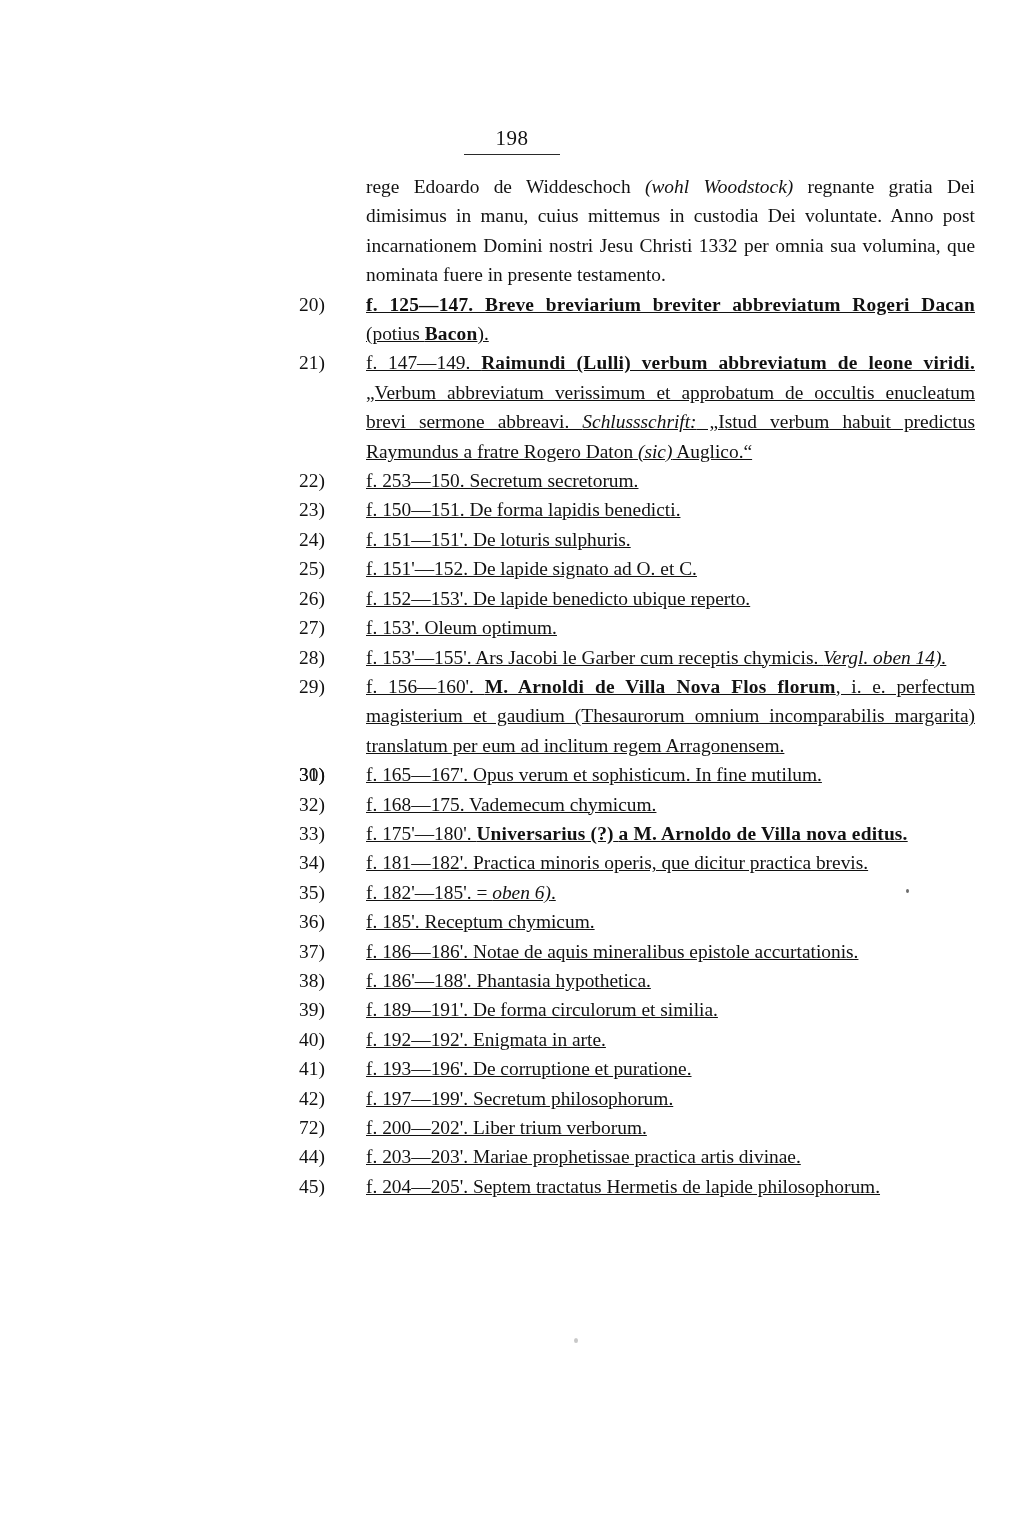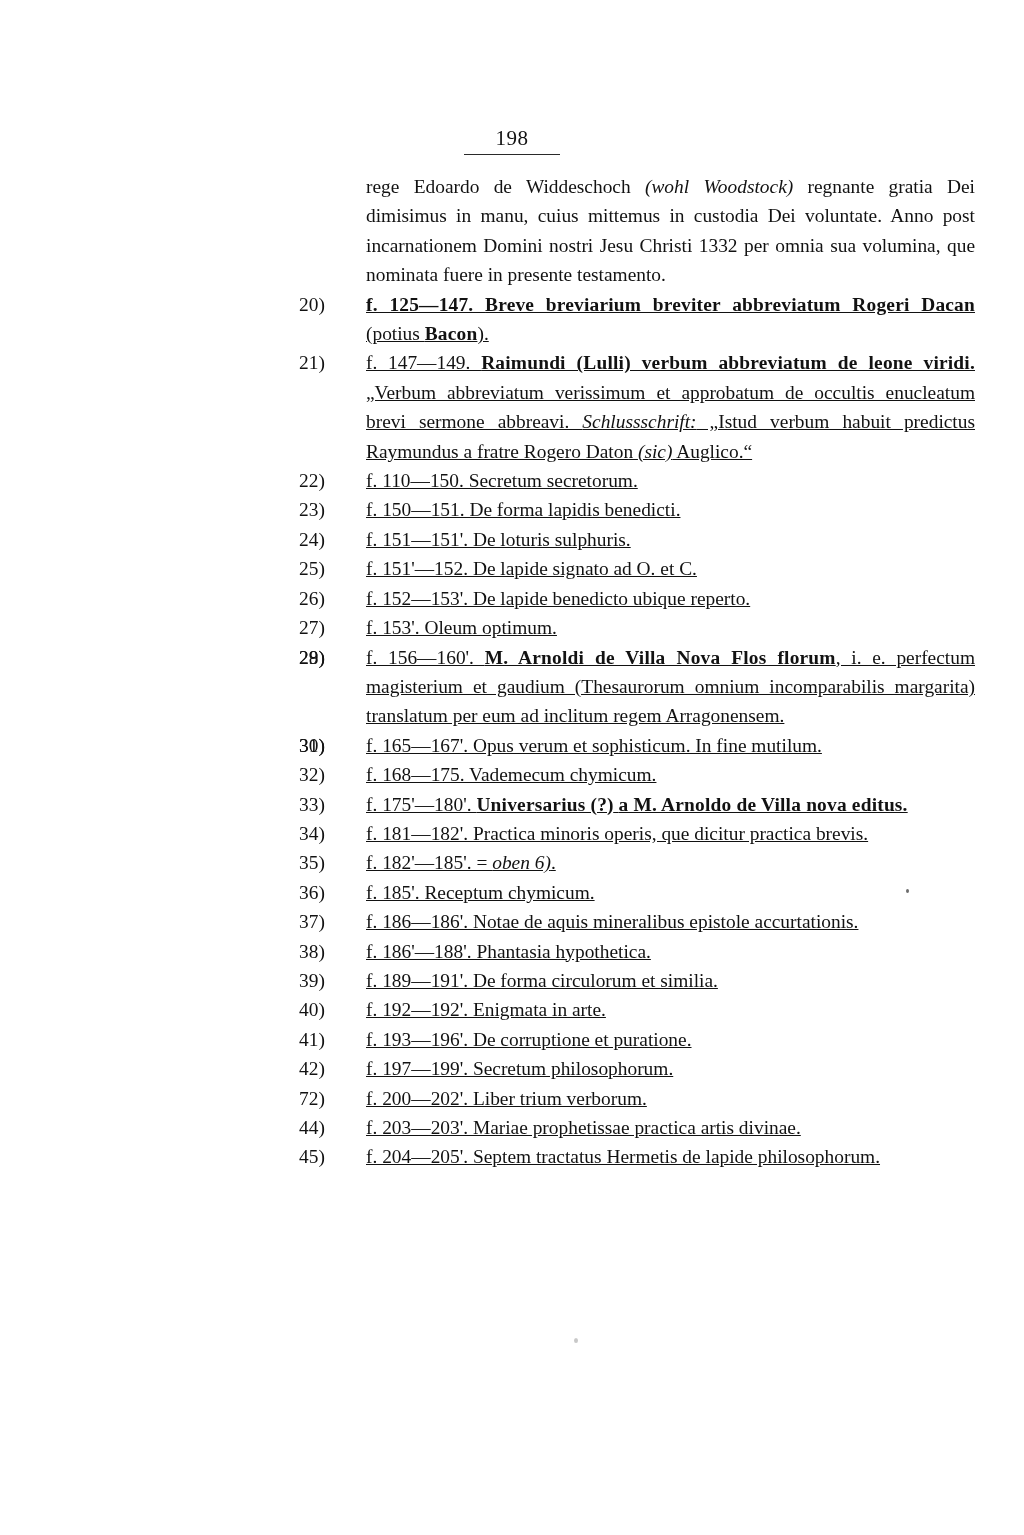--- a/index.html
+++ b/index.html
@@ -110,27 +110,27 @@
     <div class="folio-rule"></div>
   </div>
 
   <div class="textblock">
 
     <p class="lead-para"><span>rege Edoardo de Widdeschoch </span><i>(wohl Woodstock)</i><span> regnante gratia Dei dimisimus in manu, cuius mittemus in custodia Dei voluntate. Anno post incarnationem Domini nostri Jesu Christi 1332 per omnia sua volumina, que nominata fuere in presente testamento.</span></p>
 
     <ol class="entry-list">
         <li class="entry"><span class="entry-num">20)</span><span class="runs"><b>f. 125—147. </b><b>Breve breviarium breviter abbreviatum Rogeri Dacan</b><span> (potius </span><b>Bacon</b><span>).</span></span></li>
         <li class="entry"><span class="entry-num">21)</span><span class="runs"><span>f. 147—149. </span><b>Raimundi (Lulli) verbum abbreviatum de leone viridi.</b><span> „Verbum abbreviatum verissimum et approbatum de occultis enucleatum brevi sermone abbreavi. </span><i>Schlussschrift:</i><span> „Istud verbum habuit predictus Raymundus a fratre Rogero Daton </span><i>(sic)</i><span> Auglico.“</span></span></li>
-        <li class="entry single"><span class="entry-num">22)</span><span class="runs"><span>f. 110—150. Secretum secretorum.</span></span></li>
+        <li class="entry single"><span class="entry-num">22)</span><span class="runs"><span>f. 253—150. Secretum secretorum.</span></span></li>
         <li class="entry single"><span class="entry-num">23)</span><span class="runs"><span>f. 150—151. De forma lapidis benedicti.</span></span></li>
         <li class="entry single"><span class="entry-num">24)</span><span class="runs"><span>f. 151—151'. De loturis sulphuris.</span></span></li>
         <li class="entry single"><span class="entry-num">25)</span><span class="runs"><span>f. 151'—152. De lapide signato ad O. et C.</span></span></li>
         <li class="entry single"><span class="entry-num">26)</span><span class="runs"><span>f. 152—153'. De lapide benedicto ubique reperto.</span></span></li>
         <li class="entry single"><span class="entry-num">27)</span><span class="runs"><span>f. 153'. Oleum optimum.</span></span></li>
-        <li class="entry single"><span class="entry-num">28)</span></li>
+        <li class="entry single"><span class="entry-num">28)</span><span class="runs"><span>f. 153'—155'. Ars Jacobi le Garber cum receptis chymicis. </span><i>Vergl. oben 14).</i></span></li>
         <li class="entry"><span class="entry-num">29)</span><span class="runs"><span>f. 156—160'. </span><b>M. Arnoldi de Villa Nova Flos florum</b><span>, i. e. perfectum magisterium et gaudium (Thesaurorum omnium incomparabilis margarita) translatum per eum ad inclitum regem Arragonensem.</span></span></li>
         <li class="entry single"><span class="entry-num">30)</span></li>
         <li class="entry single"><span class="entry-num">31)</span><span class="runs"><span>f. 165—167'. Opus verum et sophisticum. In fine mutilum.</span></span></li>
         <li class="entry single"><span class="entry-num">32)</span><span class="runs"><span>f. 168—175. Vademecum chymicum.</span></span></li>
         <li class="entry single"><span class="entry-num">33)</span><span class="runs"><span>f. 175'—180'. </span><b>Universarius (?)</b><span> </span><b>a M. Arnoldo de Villa nova editus.</b></span></li>
         <li class="entry single"><span class="entry-num">34)</span><span class="runs"><span>f. 181—182'. Practica minoris operis, que dicitur practica brevis.</span></span></li>
         <li class="entry single"><span class="entry-num">35)</span><span class="runs"><span>f. 182'—185'.  =  </span><i>oben 6)</i><span>.</span></span></li>
         <li class="entry single"><span class="entry-num">36)</span><span class="runs"><span>f. 185'. Receptum chymicum.</span></span></li>
         <li class="entry single"><span class="entry-num">37)</span><span class="runs"><span>f. 186—186'. Notae de aquis mineralibus epistole accurtationis.</span></span></li>
         <li class="entry single"><span class="entry-num">38)</span><span class="runs"><span>f. 186'—188'. Phantasia hypothetica.</span></span></li>

